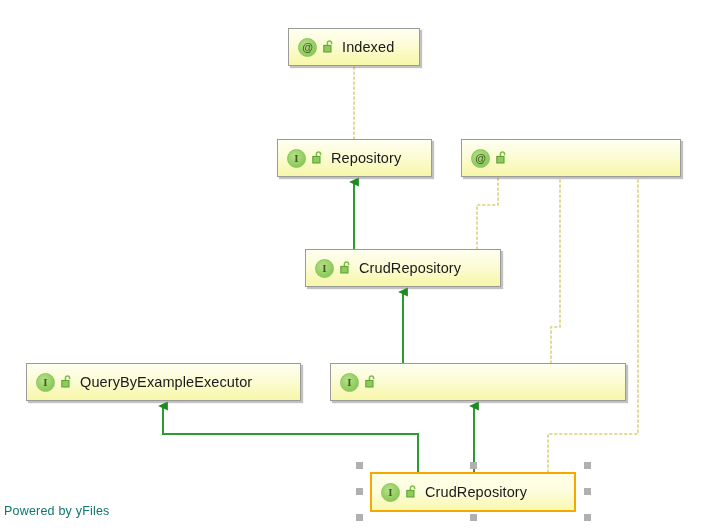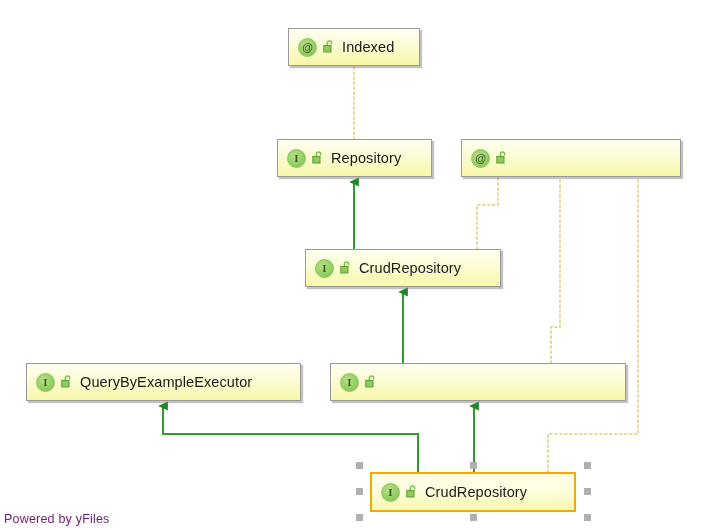--- a/index.html
+++ b/index.html
@@ -82,23 +82,23 @@
   .handle {
     position: absolute;
     width: 7px;
     height: 7px;
     background: #b0b0b0;
   }
   
   #watermark {
     position: absolute;
     left: 4px;
-    bottom: 4px;
+    bottom: 12px;
     font-size: 12.5px;
-    color: #701a75;
+    color: #0f766e;
     letter-spacing: 0.2px;
     user-select: none;
   }
 </style>
 </head>
 <body>
 
 <div id="canvas">
 
   <svg id="edge-layer" width="703" height="530" viewBox="0 0 703 530">

